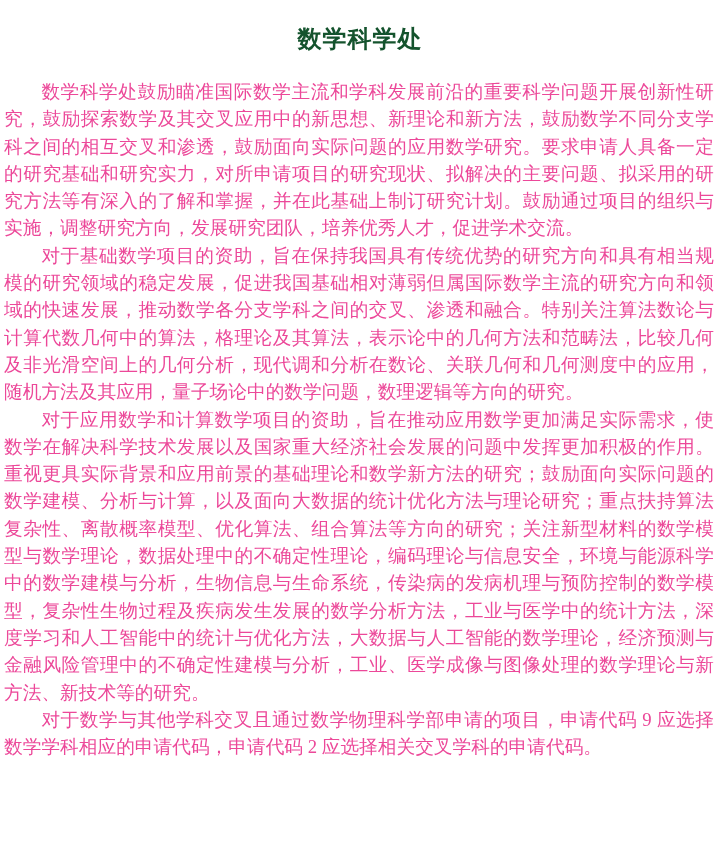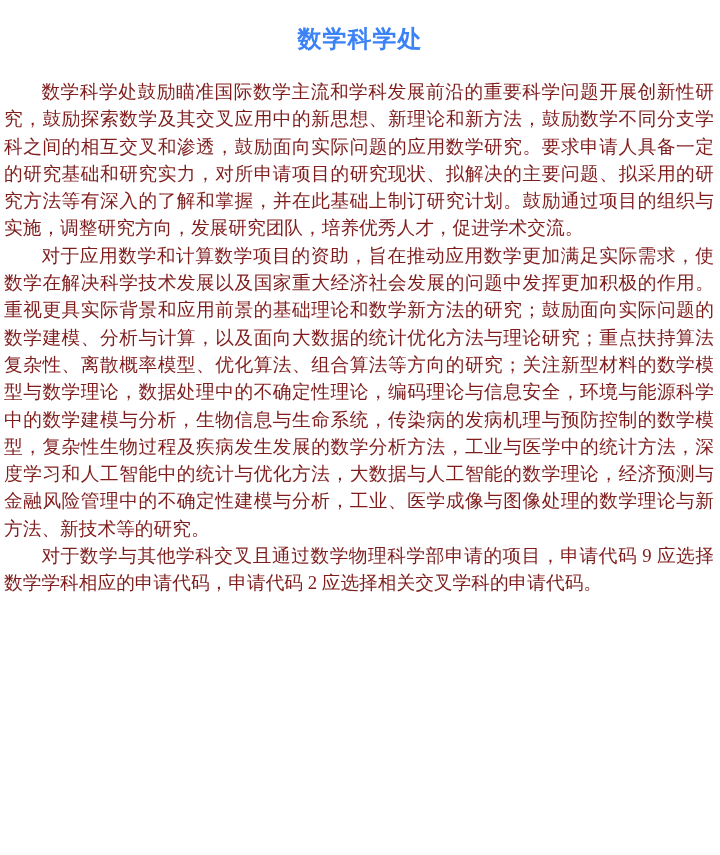--- a/index.html
+++ b/index.html
@@ -17,51 +17,52 @@
     font-family: "Liberation Serif", "DejaVu Serif", serif;
   }
   .doc-title {
     margin: 24px 0 0 0;
     text-align: center;
     font-family: "Liberation Sans", "DejaVu Sans", sans-serif;
     font-weight: bold;
     font-size: 24px;
     line-height: 30px;
     letter-spacing: 1px;
-    color: #3b82f6;
+    color: #14532d;
   }
   .section-heading {
     margin: 31px 0 0 34px;
     font-family: "Liberation Serif", "DejaVu Serif", serif;
     font-weight: bold;
     font-size: 20px;
     line-height: 25px;
     color: #141414;
   }
   .body-text {
     margin: 24px 6px 0 4px;
     font-size: 18.7px;
     line-height: 27.3px;
     text-align: justify;
     text-justify: inter-character;
-    color: #7f1d1d;
+    color: #ec4899;
   }
   .body-text p {
     margin: 0;
     padding: 0;
     text-indent: 2em;
     word-break: normal;
     overflow-wrap: break-word;
   }
 </style>
 </head>
 <body>
 
 <div class="page">
   <h1 class="doc-title">数学科学处</h1>
 
 
   <div class="body-text">
     <p>数学科学处鼓励瞄准国际数学主流和学科发展前沿的重要科学问题开展创新性研究，鼓励探索数学及其交叉应用中的新思想、新理论和新方法，鼓励数学不同分支学科之间的相互交叉和渗透，鼓励面向实际问题的应用数学研究。要求申请人具备一定的研究基础和研究实力，对所申请项目的研究现状、拟解决的主要问题、拟采用的研究方法等有深入的了解和掌握，并在此基础上制订研究计划。鼓励通过项目的组织与实施，调整研究方向，发展研究团队，培养优秀人才，促进学术交流。</p>
+    <p>对于基础数学项目的资助，旨在保持我国具有传统优势的研究方向和具有相当规模的研究领域的稳定发展，促进我国基础相对薄弱但属国际数学主流的研究方向和领域的快速发展，推动数学各分支学科之间的交叉、渗透和融合。特别关注算法数论与计算代数几何中的算法，格理论及其算法，表示论中的几何方法和范畴法，比较几何及非光滑空间上的几何分析，现代调和分析在数论、关联几何和几何测度中的应用，随机方法及其应用，量子场论中的数学问题，数理逻辑等方向的研究。</p>
     <p>对于应用数学和计算数学项目的资助，旨在推动应用数学更加满足实际需求，使数学在解决科学技术发展以及国家重大经济社会发展的问题中发挥更加积极的作用。重视更具实际背景和应用前景的基础理论和数学新方法的研究；鼓励面向实际问题的数学建模、分析与计算，以及面向大数据的统计优化方法与理论研究；重点扶持算法复杂性、离散概率模型、优化算法、组合算法等方向的研究；关注新型材料的数学模型与数学理论，数据处理中的不确定性理论，编码理论与信息安全，环境与能源科学中的数学建模与分析，生物信息与生命系统，传染病的发病机理与预防控制的数学模型，复杂性生物过程及疾病发生发展的数学分析方法，工业与医学中的统计方法，深度学习和人工智能中的统计与优化方法，大数据与人工智能的数学理论，经济预测与金融风险管理中的不确定性建模与分析，工业、医学成像与图像处理的数学理论与新方法、新技术等的研究。</p>
     <p>对于数学与其他学科交叉且通过数学物理科学部申请的项目，申请代码 9 应选择数学学科相应的申请代码，申请代码 2 应选择相关交叉学科的申请代码。</p>
   </div>
 </div>
 
 </body></html>

